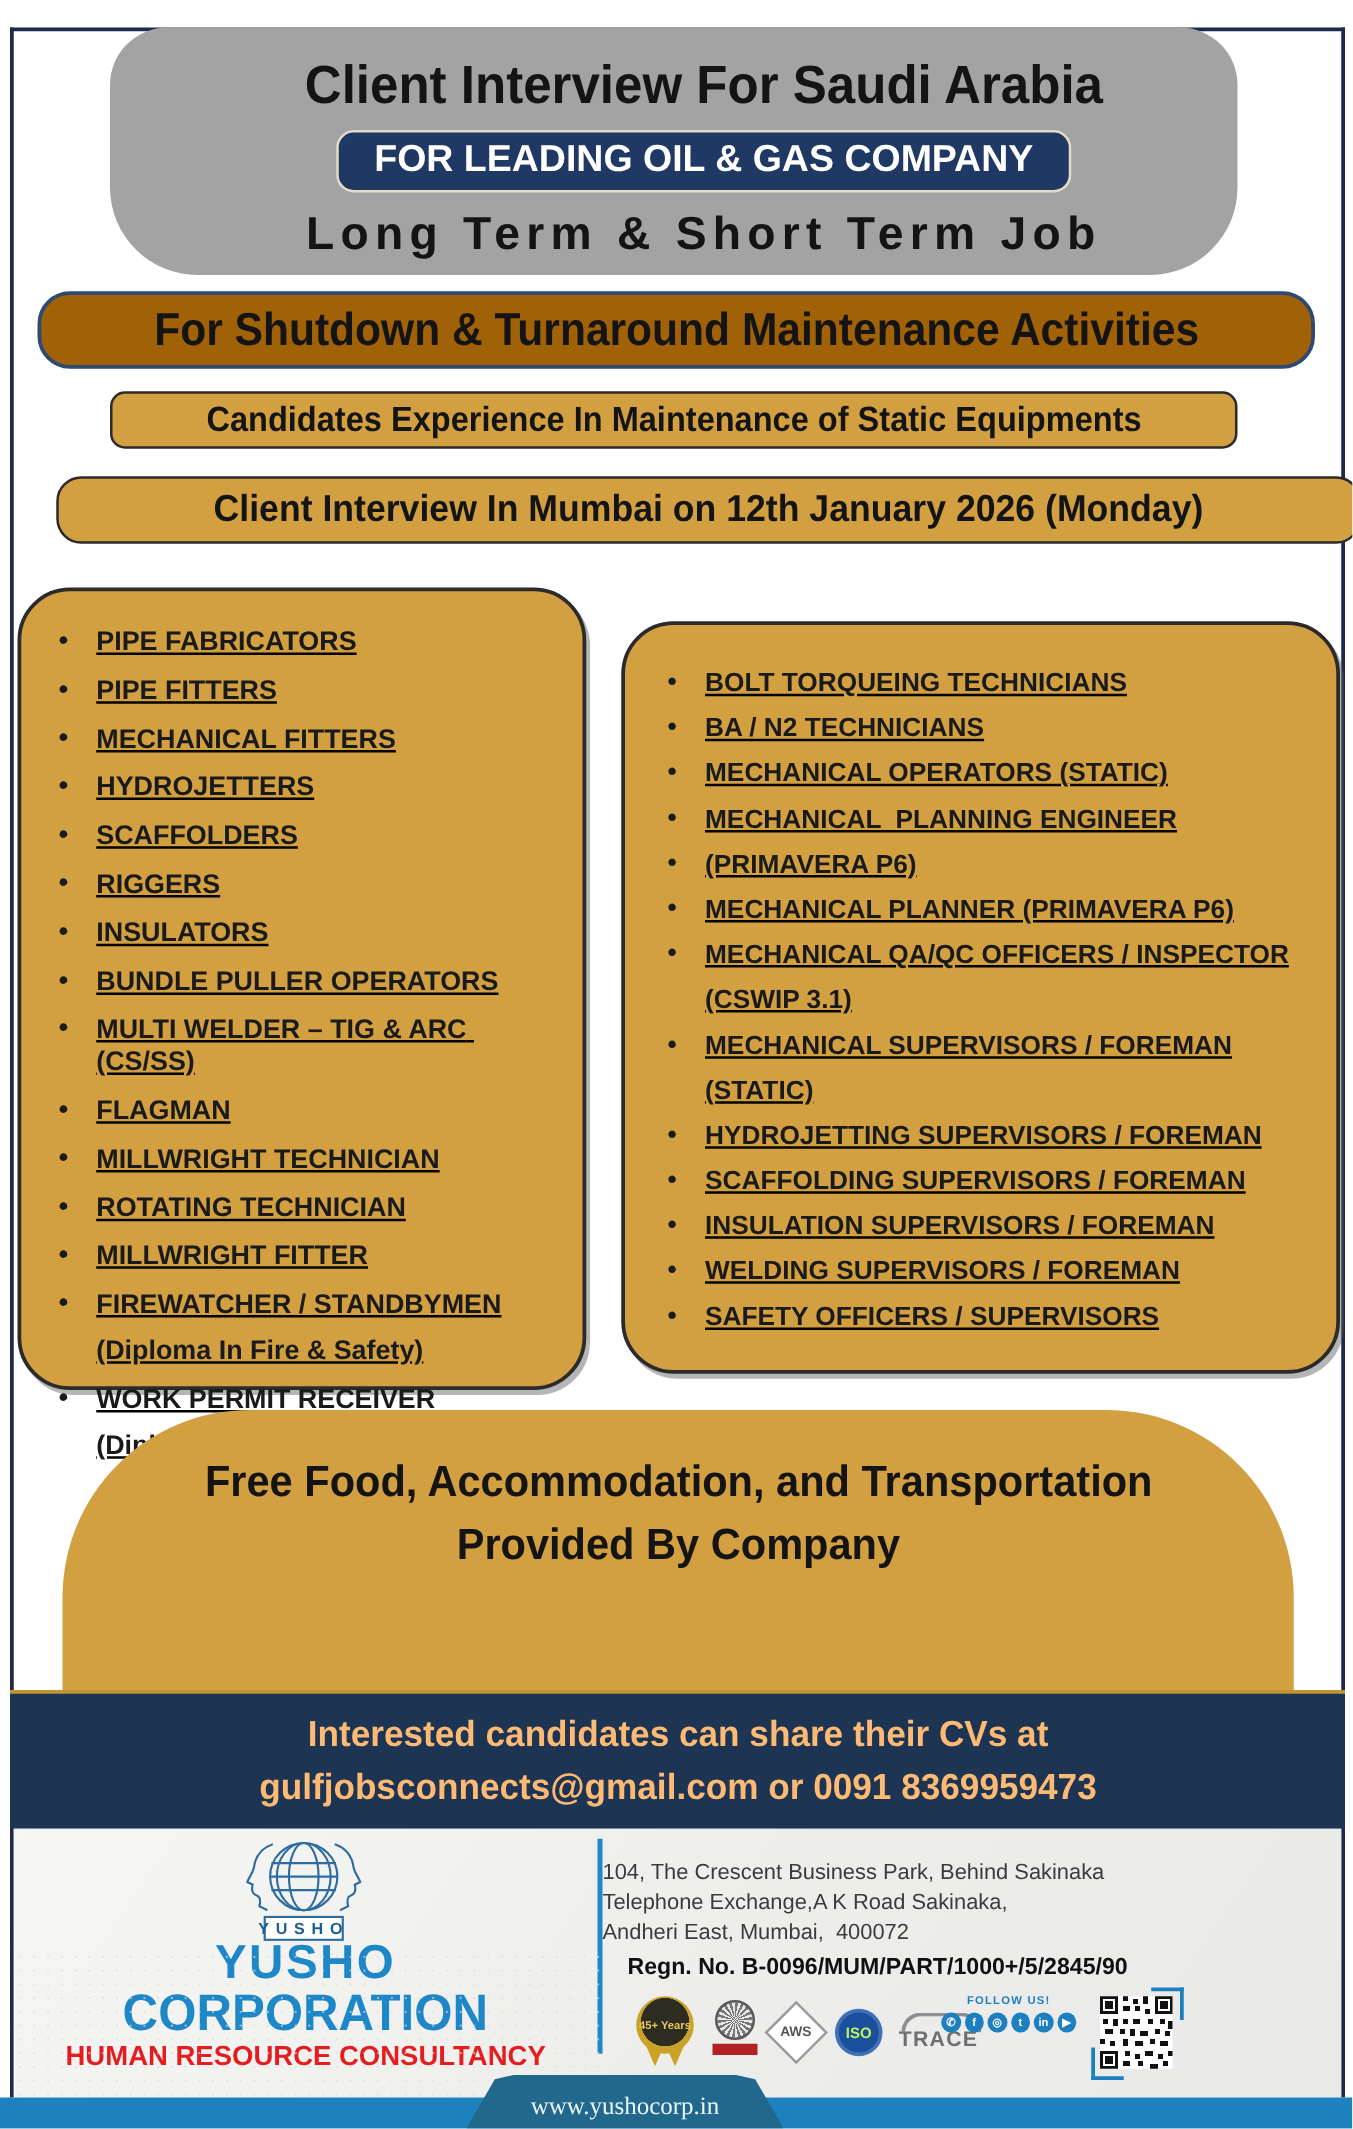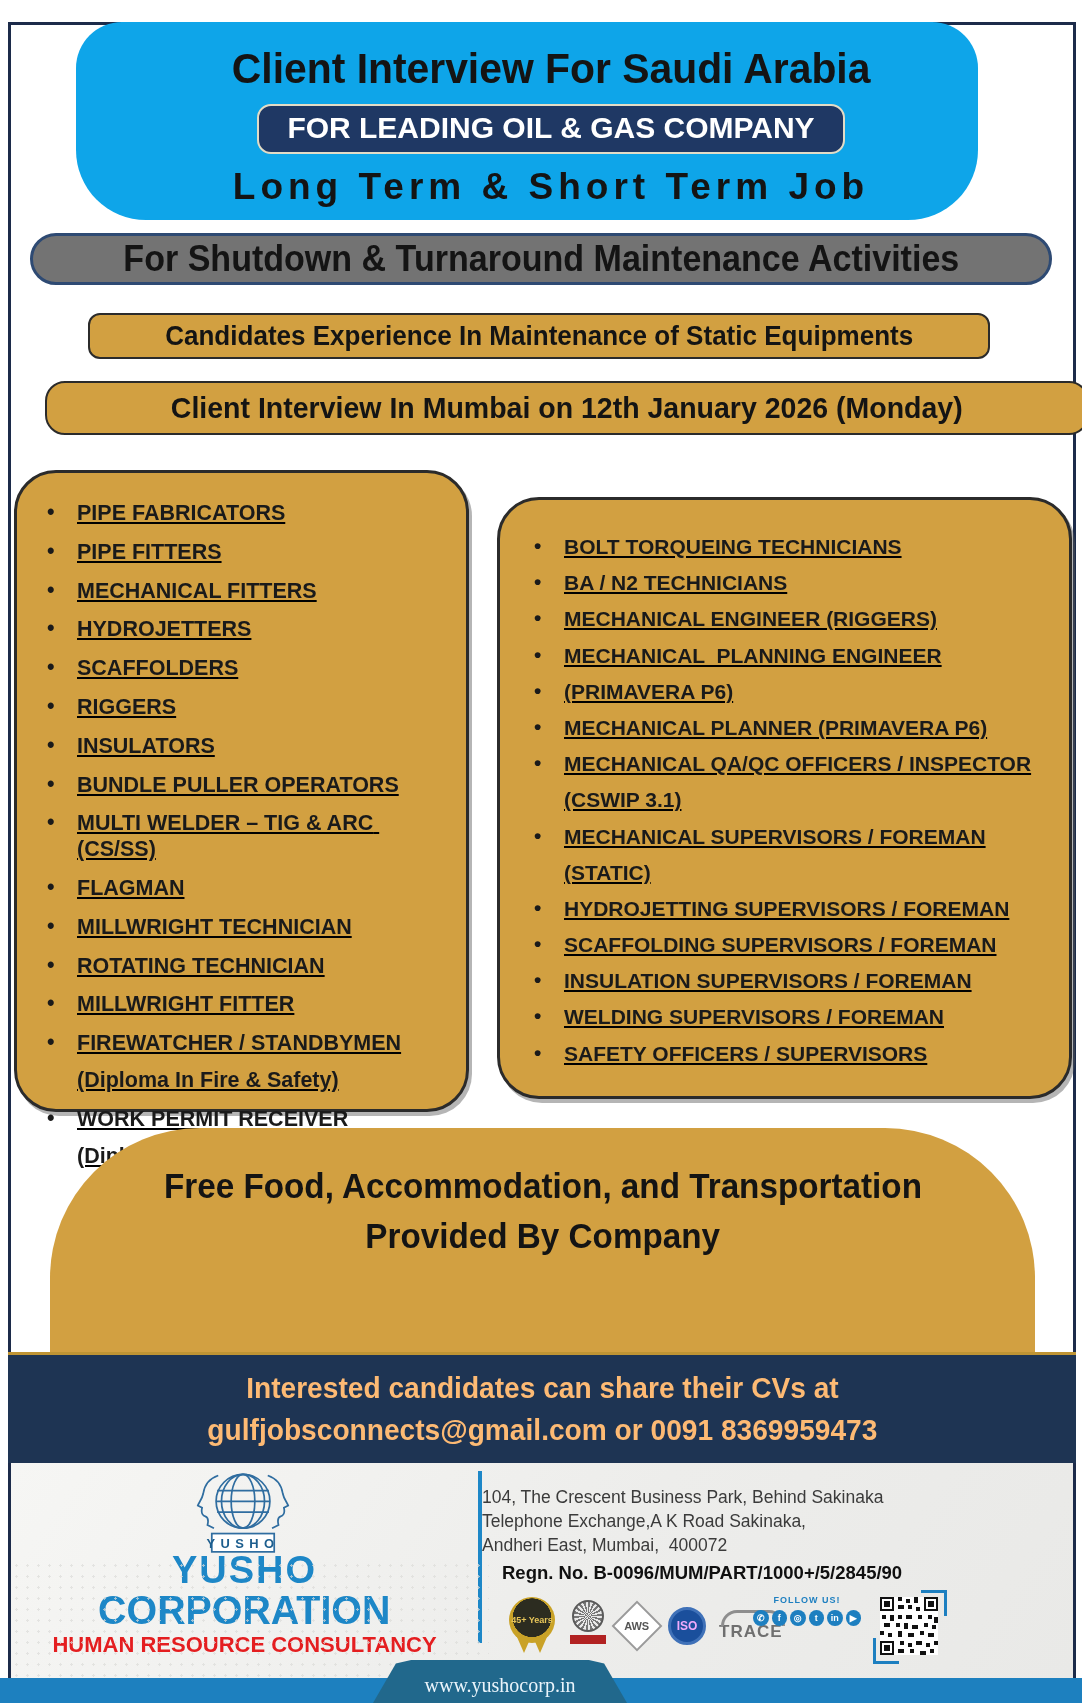--- a/index.html
+++ b/index.html
@@ -7,31 +7,31 @@
   body { font-family:"Liberation Sans", sans-serif; }
   .page { position:relative; width:1082px; height:1703px; background:#fff; overflow:hidden; }
 
   
   .frame { position:absolute; left:8px; top:22px; width:1068px; height:1656px;
            border:3px solid #1c2b4a; border-bottom:none; }
 
   .cx { display:inline-block; transform-origin:center; }
 
   
-  .header-gold { position:absolute; left:76px; top:22px; width:902px; height:198px;
-    background:#0ea5e9; border-radius:46px 46px 70px 70px;
+  .header-gold { position:absolute; left:88px; top:22px; width:902px; height:198px;
+    background:#a3a3a3; border-radius:46px 46px 70px 70px;
     display:flex; flex-direction:column; align-items:center; padding-top:22px;padding-left:48px; }
   .hg-title { font-size:43px; font-weight:bold; color:#141414; transform:scaleX(.95); white-space:nowrap; }
   .hg-pill { margin-top:11px; background:#1f3864; color:#fff; font-weight:bold; font-size:30px;
     padding:5px 28px 7px; border-radius:14px; border:2px solid #e3dcc6; white-space:nowrap; }
   .hg-sub { margin-top:12px; font-size:37px; font-weight:bold; color:#141414; letter-spacing:5px; white-space:nowrap; }
 
   
   .banner { position:absolute; display:flex; align-items:center; justify-content:center; white-space:nowrap; }
-  .box-shutdown { left:30px; top:233px; width:1022px; height:52px; background:#737373;
+  .box-shutdown { left:30px; top:233px; width:1022px; height:62px; background:#a16207;
     border:3px solid #2e4a73; border-radius:26px; font-size:37px; font-weight:bold; color:#141414; }
   .box-shutdown .cx { transform:scaleX(.92); }
   .box-candidates { left:88px; top:313px; width:902px; height:46px; background:#d2a041;
     border:2px solid #2b2b2b; border-radius:12px; font-size:28px; font-weight:bold; color:#141414; }
   .box-candidates .cx { transform:scaleX(.93); }
   .box-interview { left:45px; top:381px; width:1044px; height:54px; background:#d2a041;
     border:2px solid #2b2b2b; border-radius:20px; font-size:30px; font-weight:bold; color:#141414; }
   .box-interview .cx { transform:scaleX(.95); }
 
   
@@ -93,21 +93,21 @@
     border-left:7px solid transparent; border-right:7px solid transparent; border-top:16px solid #caa227; }
   .b45-rib.r2 { left:26px; }
   .stamp { position:relative; width:36px; height:52px; }
   .stamp-circ { width:32px; height:32px; margin:0 auto; border-radius:50%; border:2px solid #5a5a5a;
     background:repeating-conic-gradient(#777 0 10deg, #e8e8e8 10deg 20deg); }
   .stamp-bar { margin-top:3px; width:36px; height:9px; background:#b22222; }
   .aws { width:36px; height:36px; border:2px solid #9a9a9a; background:#fff; transform:rotate(45deg);
     display:flex; align-items:center; justify-content:center; }
   .aws span { transform:rotate(-45deg); font-size:11px; font-weight:bold; color:#555; }
   .iso { width:38px; height:38px; border-radius:50%; background:#1a4f9c; border:3px solid #3f71b8;
-    display:flex; align-items:center; justify-content:center; color:#f0abfc; font-weight:bold; font-size:12px; }
+    display:flex; align-items:center; justify-content:center; color:#bef264; font-weight:bold; font-size:12px; }
   .trace { position:relative; padding-top:12px; }
   .trace-arch { position:absolute; left:2px; top:0; width:64px; height:16px;
     border:3px solid #8e8e8e; border-bottom:none; border-radius:32px 32px 0 0; }
   .trace-txt { font-size:17px; font-weight:bold; color:#6f6f6f; letter-spacing:1px; }
 
   
   .follow { position:absolute; left:742px; top:132px; width:108px; text-align:center; }
   .follow-label { color:#1d7fc0; font-weight:bold; font-size:9px; letter-spacing:1px; }
   .soc-row { margin-top:5px; display:flex; justify-content:center; gap:3px; }
   .soc { width:16px; height:16px; border-radius:50%; background:#1d7fc0; color:#fff;
@@ -167,21 +167,21 @@
         <li><span class="jt">ROTATING TECHNICIAN</span></li>
         <li><span class="jt">MILLWRIGHT FITTER</span></li>
         <li><span class="jt">FIREWATCHER / STANDBYMEN</span><div class="jn">(Diploma In Fire &amp; Safety)</div></li>
         <li><span class="jt">WORK PERMIT RECEIVER</span><div class="jn">(Diploma In Fire &amp; Safety)</div></li>
       </ul>
   </div>
   <div class="job-box job-right">
     <ul>
         <li><span class="jt">BOLT TORQUEING TECHNICIANS</span></li>
         <li><span class="jt">BA / N2 TECHNICIANS</span></li>
-        <li><span class="jt">MECHANICAL ENGINEER (RIGGERS)</span></li>
+        <li><span class="jt">MECHANICAL OPERATORS (STATIC)</span></li>
         <li><span class="jt">MECHANICAL  PLANNING ENGINEER</span></li>
         <li><span class="jt">(PRIMAVERA P6)</span></li>
         <li><span class="jt">MECHANICAL PLANNER (PRIMAVERA P6)</span></li>
         <li><span class="jt">MECHANICAL QA/QC OFFICERS / INSPECTOR</span><div class="jn">(CSWIP 3.1)</div></li>
         <li><span class="jt">MECHANICAL SUPERVISORS / FOREMAN</span><div class="jn">(STATIC)</div></li>
         <li><span class="jt">HYDROJETTING SUPERVISORS / FOREMAN</span></li>
         <li><span class="jt">SCAFFOLDING SUPERVISORS / FOREMAN</span></li>
         <li><span class="jt">INSULATION SUPERVISORS / FOREMAN</span></li>
         <li><span class="jt">WELDING SUPERVISORS / FOREMAN</span></li>
         <li><span class="jt">SAFETY OFFICERS / SUPERVISORS</span></li>

